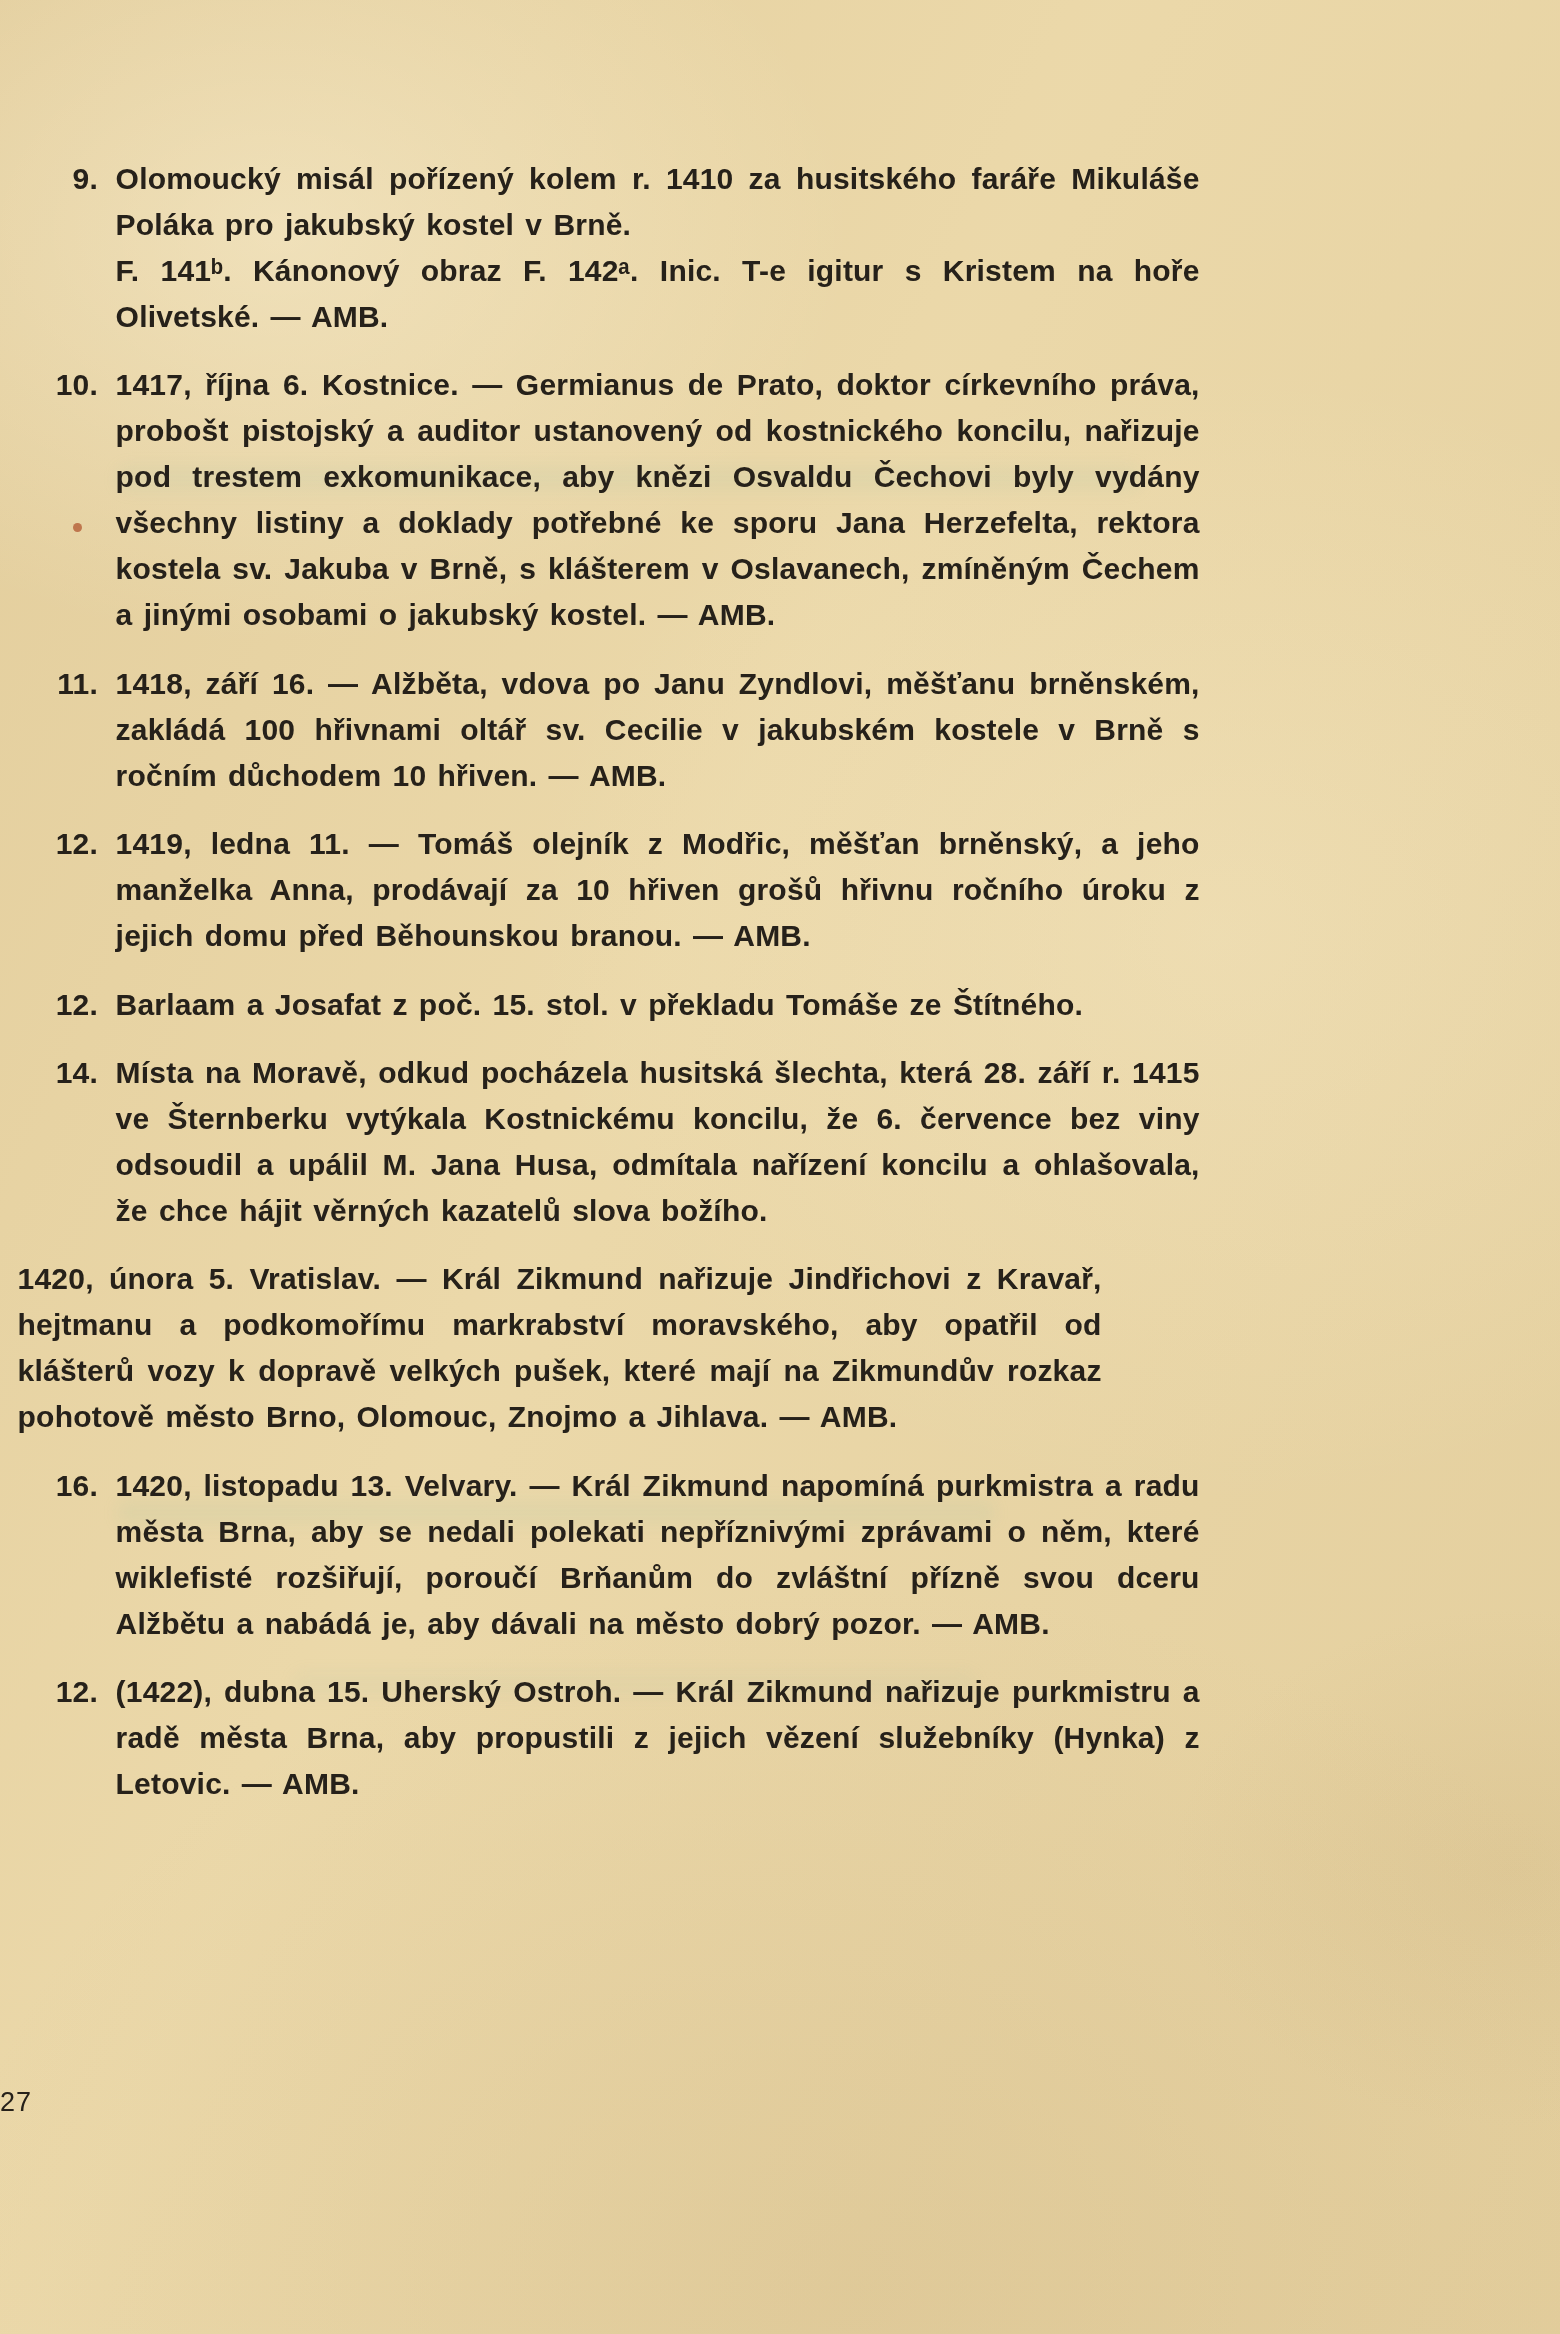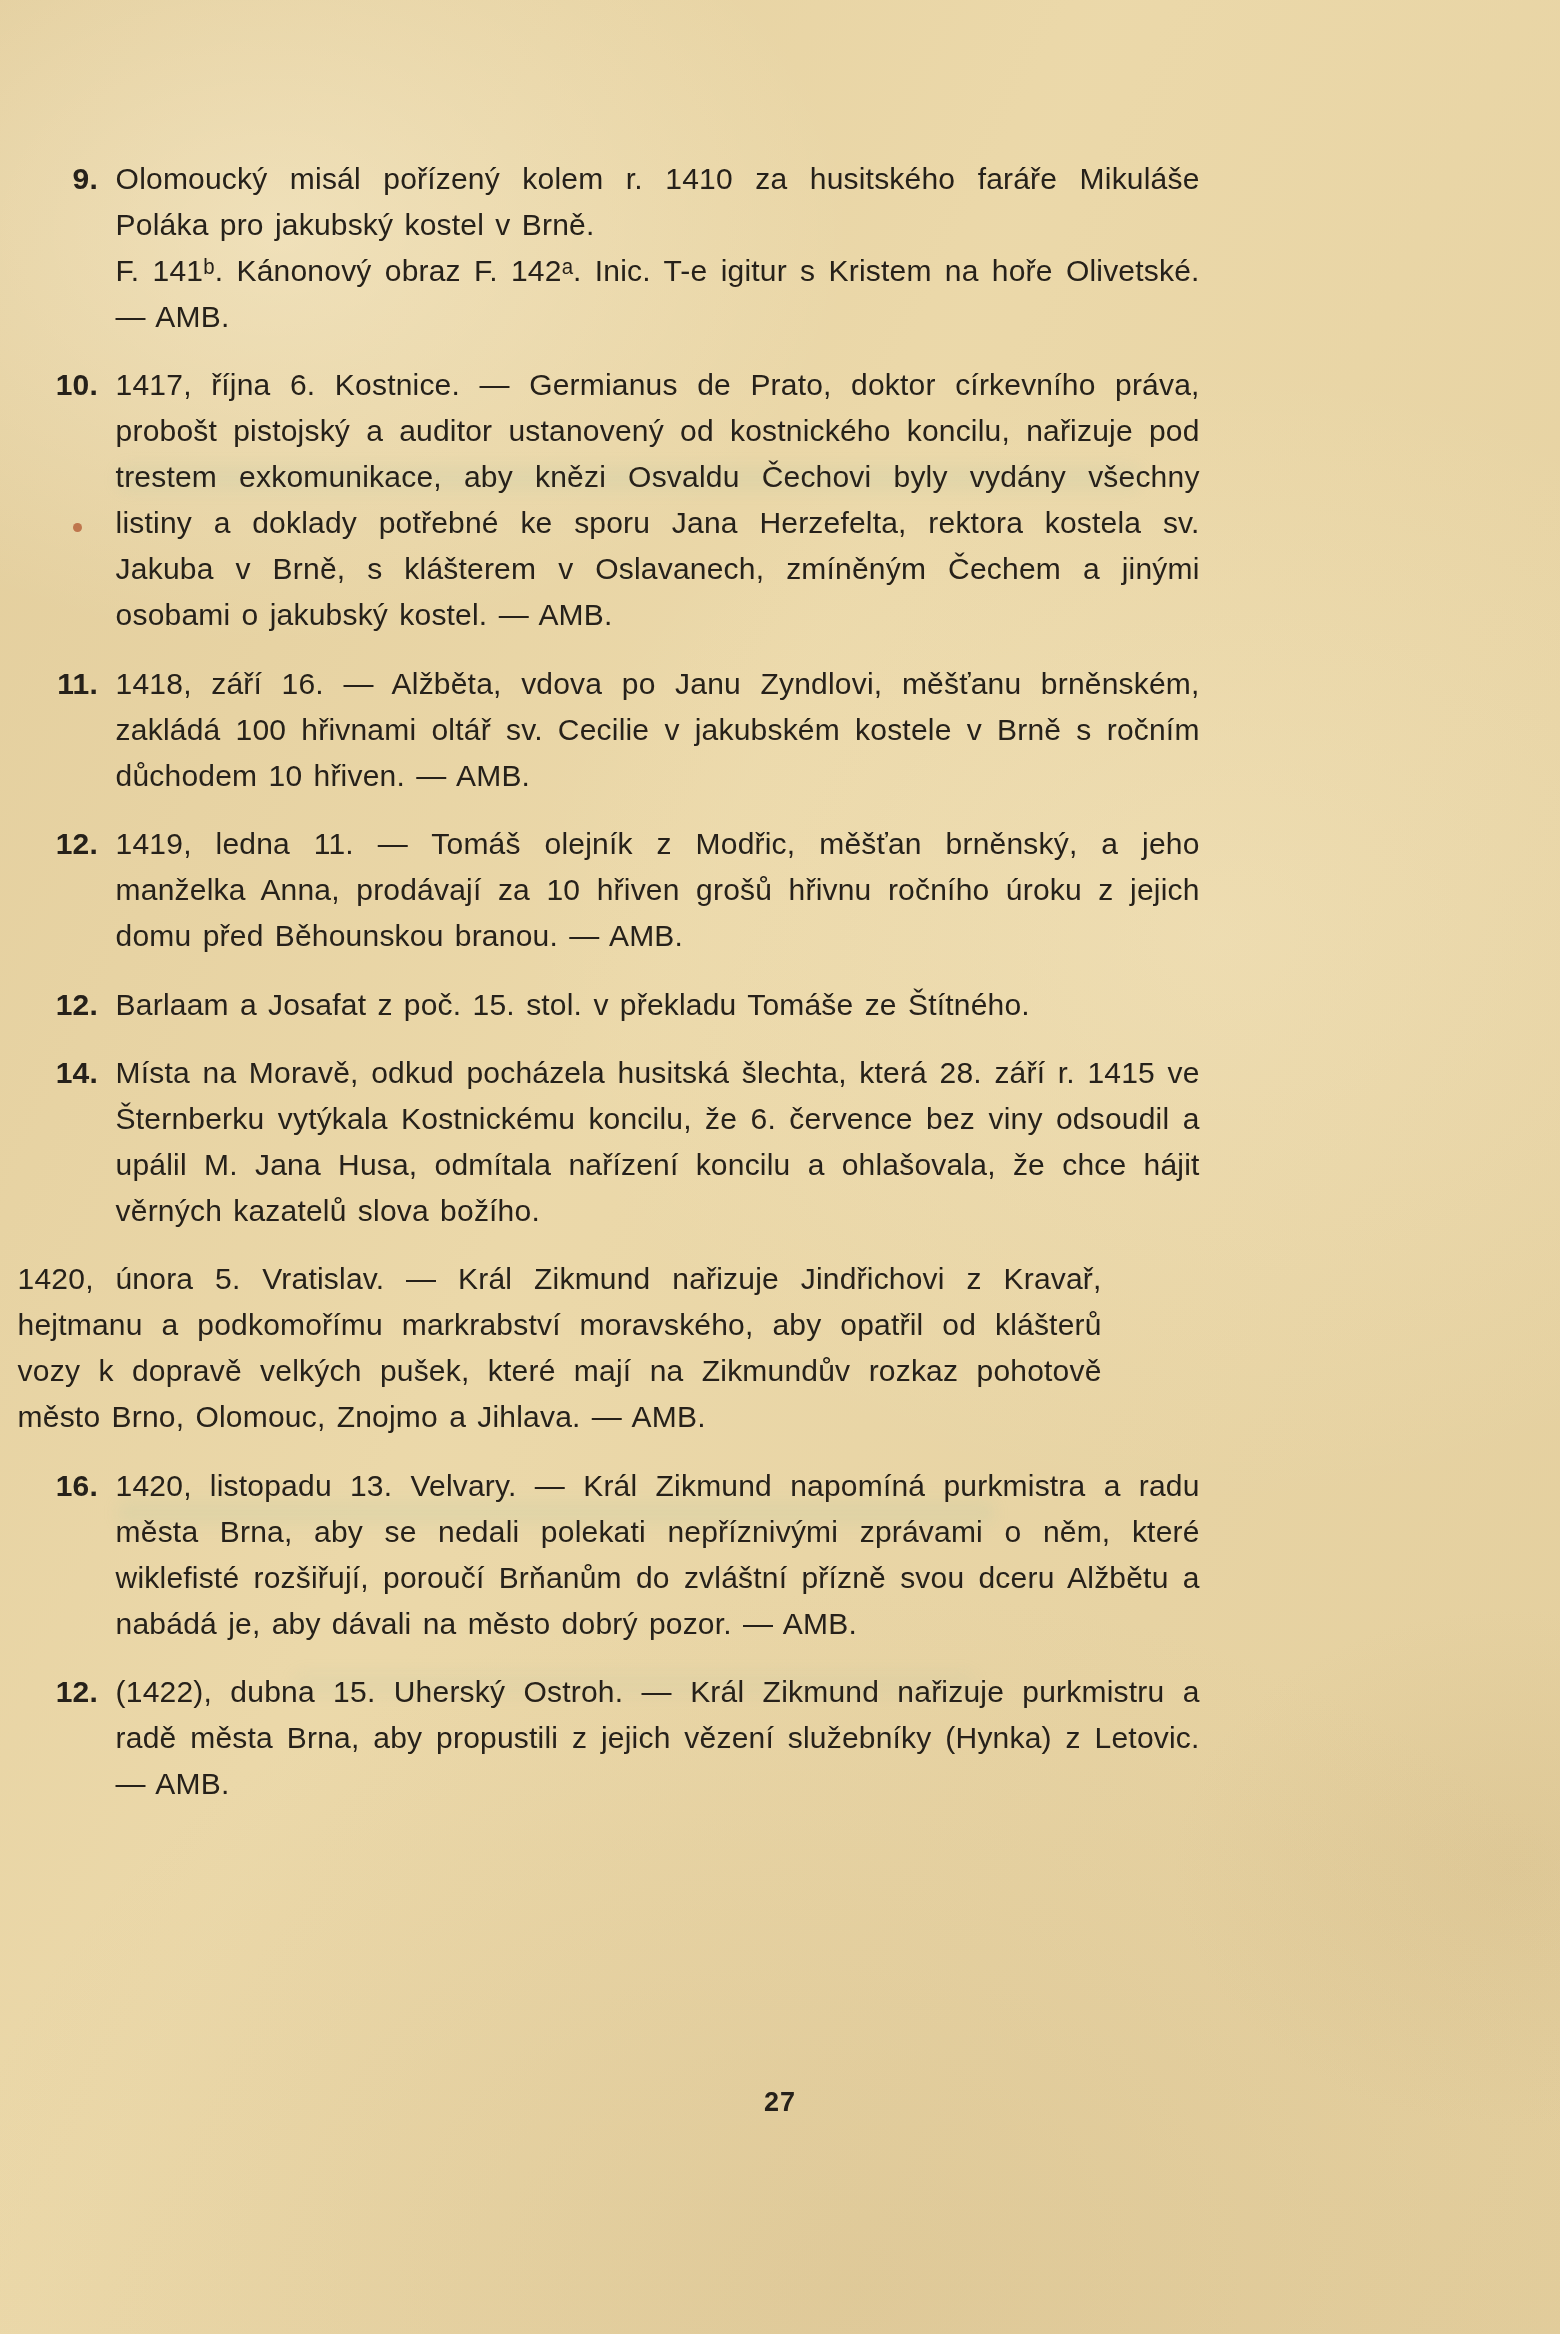--- a/index.html
+++ b/index.html
@@ -46,29 +46,30 @@
     white-space: nowrap;
   }
   .body {
     margin-left: 17.6px;
     width: 1084px;
     text-align: justify;
     word-spacing: 0.09em;
   }
   .body p {
     margin: 0;
+    font-weight: bold;
   }
   .page-number {
     position: absolute;
     top: 2087px;
     left: 0;
     width: 1560px;
-    text-align: center;
+    text-align: left;
     font-size: 27px;
-    font-weight: 700;
+    font-weight: 400;
     letter-spacing: 1px;
   }
   .speck {
     position: absolute;
     left: 73px;
     top: 523px;
     width: 8.8px;
     height: 8.8px;
     border-radius: 50%;
     background: #b25730;

